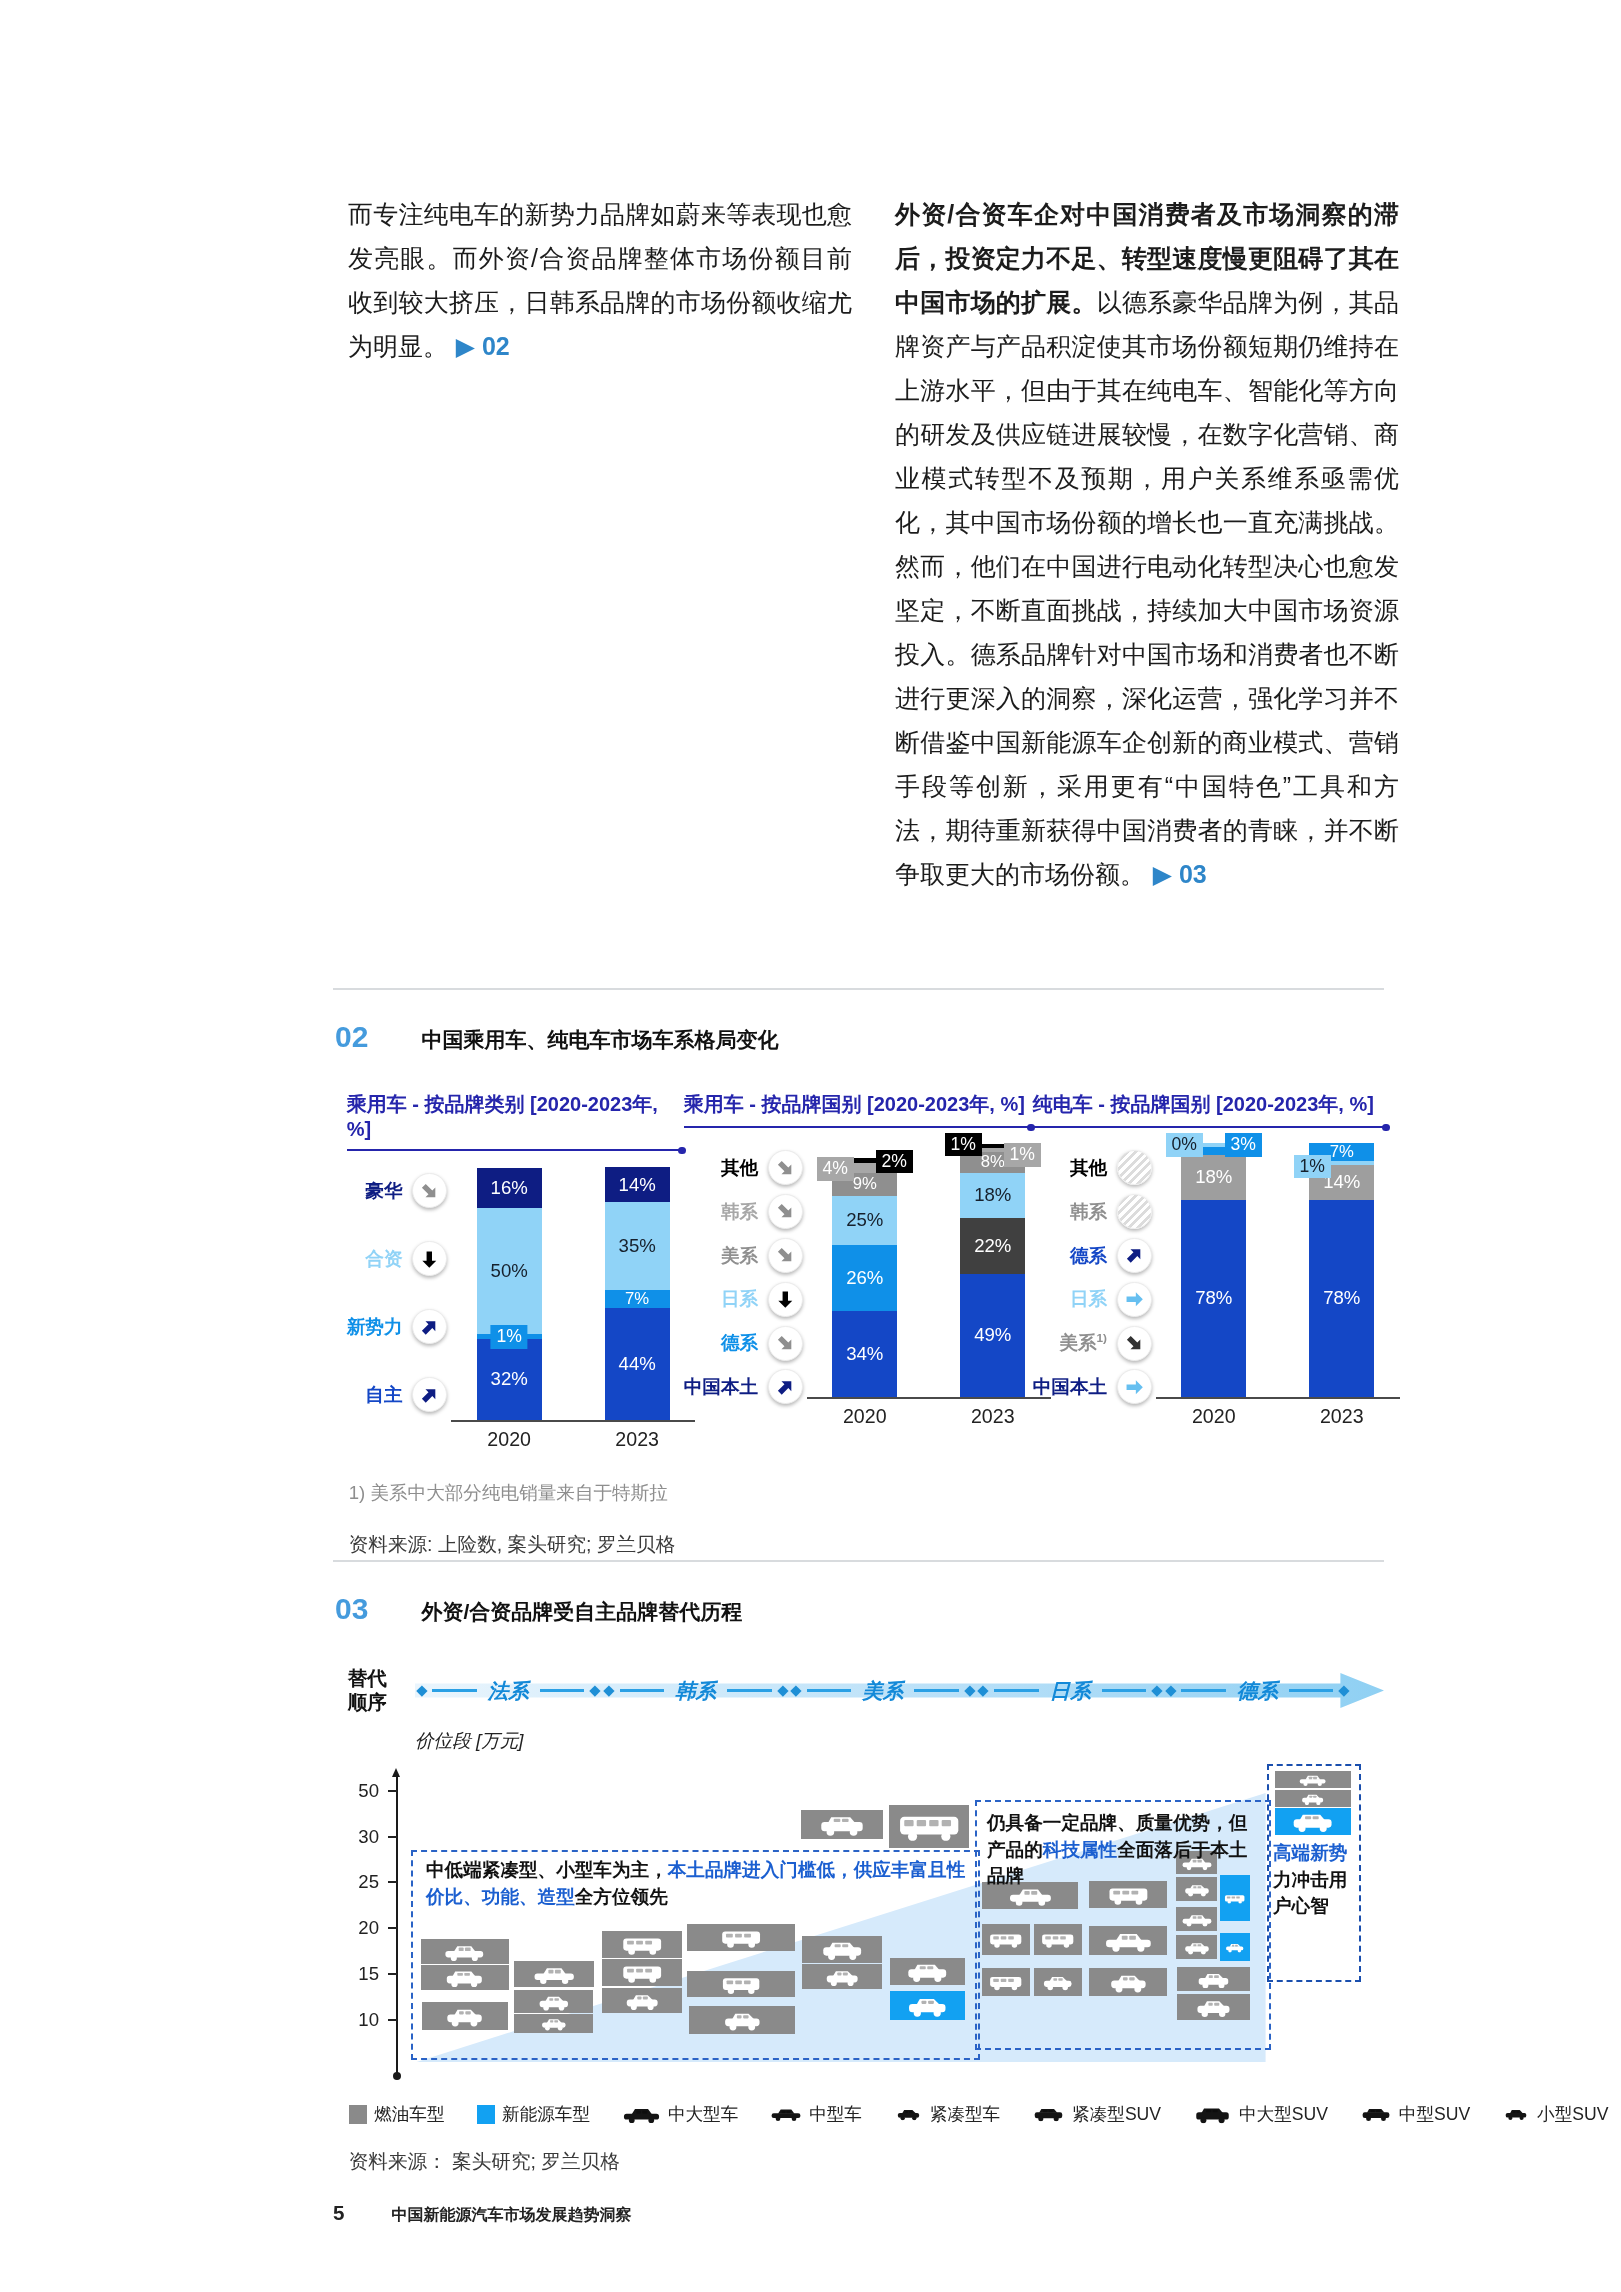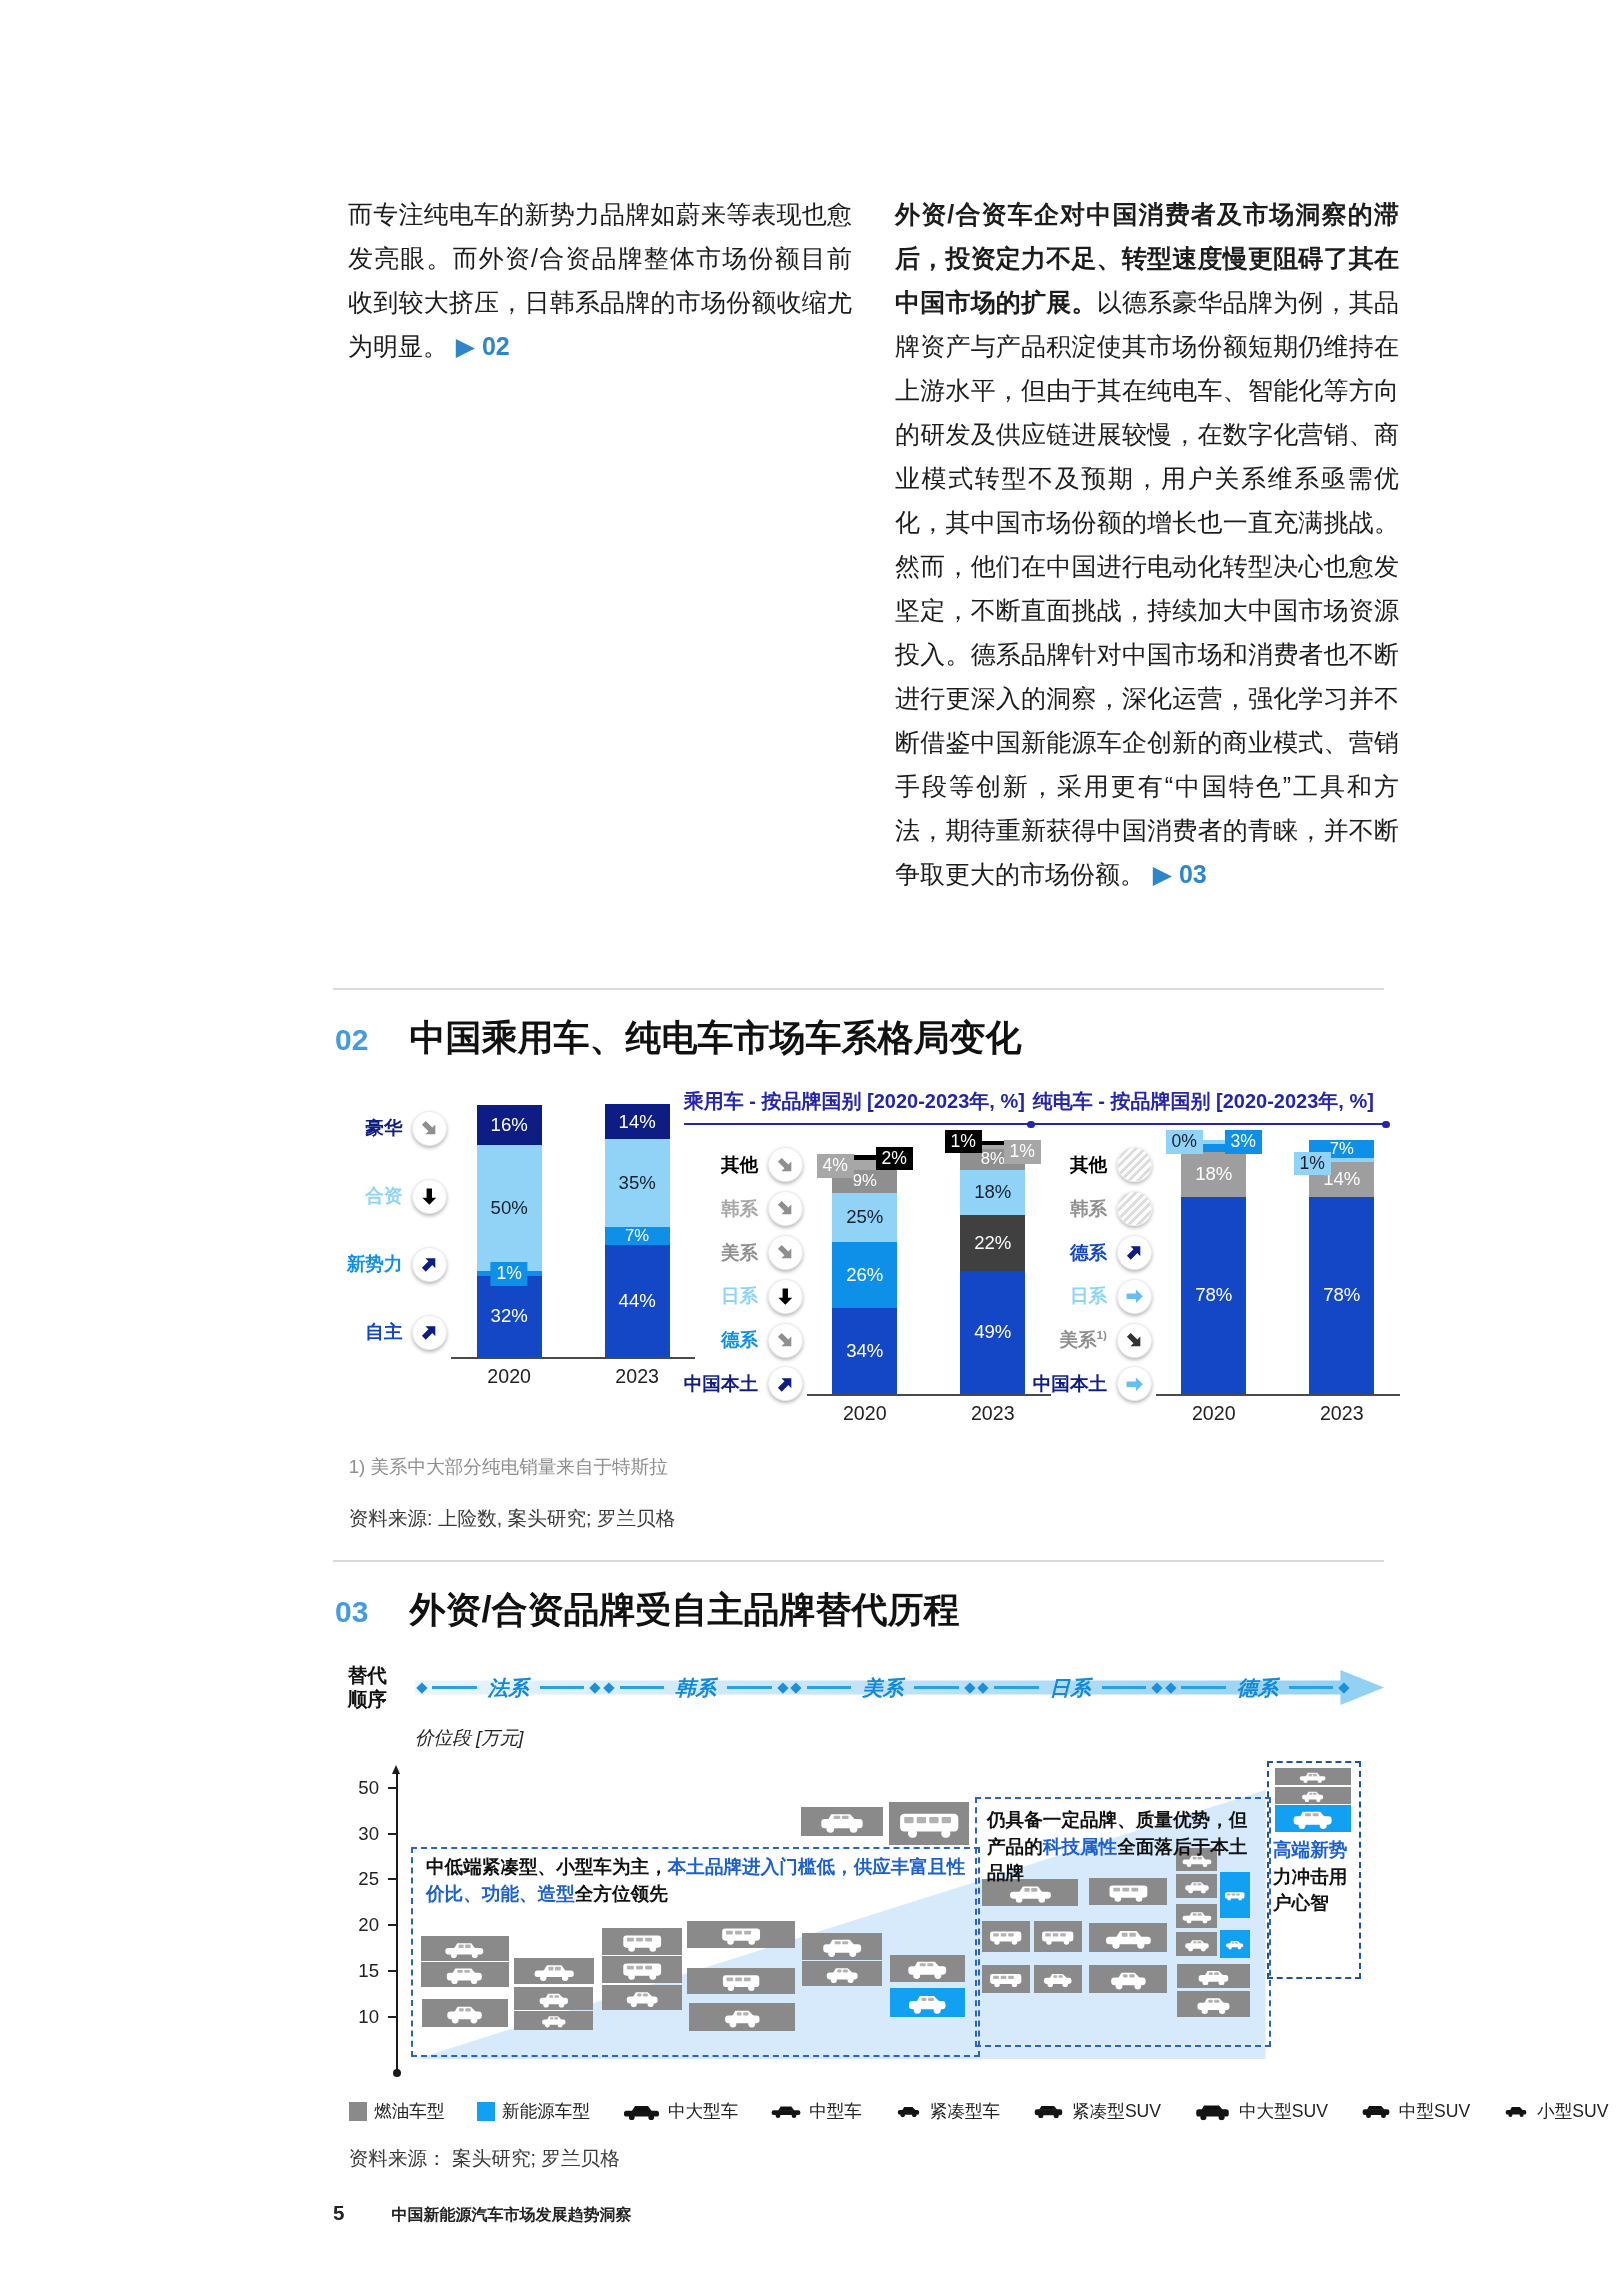--- a/index.html
+++ b/index.html
@@ -9,21 +9,21 @@
   .text-cols{position:absolute;top:192px;left:348px;width:1051px;display:flex;gap:43px;}
   .col{width:504px;font-size:25px;line-height:44px;text-align:justify;color:#1c1c1c;}
   .col p{margin:0 0 43px 0;}
   .ref{color:#2e86c9;font-weight:700;margin-left:7.8px;white-space:nowrap;}
   
   .fig{position:absolute;left:333px;width:1051px;border-top:2px solid #d8dbde;}
   .fig02{top:988px;}
   .fig03{top:1560px;}
   .fig-head{display:flex;align-items:baseline;gap:37px;padding:19.6px 0 0 2px;}
   .fig-num{color:#459bdd;font-size:30px;font-weight:700;}
-  .fig-head h2{margin:4px;font-size:36px;font-weight:700;color:#111;}
+  .fig-head h2{margin:16px;font-size:21px;font-weight:700;color:#111;}
   
   .charts{display:flex;margin-top:21.6px;margin-left:13.7px;}
   .chart{position:relative;}
   .chart-sub{position:relative;display:block;color:#2525ac;font-size:20px;font-weight:700;padding:0 0 7.8px 0;border-bottom:2.9px solid #2525ac;}
   .chart-sub::after{content:"";position:absolute;right:-2px;bottom:-5.4px;width:7.8px;height:7.8px;border-radius:50%;background:#2525ac;}
   .chart-body{display:flex;margin-top:15.7px;}
   .legend-col{display:flex;flex-direction:column;padding-top:7.8px;}
   .legend-row{display:flex;align-items:center;justify-content:flex-end;gap:9.8px;height:33px;}
   .legend-label{font-size:18.6px;font-weight:700;text-align:right;white-space:nowrap;}
   .legend-label sup{font-size:11.8px;}
@@ -136,20 +136,21 @@
   </div>
 </div>
 
 <section class="fig fig02">
   <div class="fig-head">
     <span class="fig-num">02</span>
     <h2>中国乘用车、纯电车市场车系格局变化</h2>
   </div>
   <div class="charts">
       <div class="chart" style="width: 337px;">
+        <span class="chart-sub">乘用车 - 按品牌类别 [2020-2023年, %]</span>
         <div class="chart-body">
           <div class="legend-col">
             <div class="legend-row" style="margin-bottom: 35px;">
               <span class="legend-label" style="color: rgb(14, 29, 131);">豪华</span>
               <span class="circ" style="color: rgb(143, 143, 143);">
                 <svg class="arr a-se" viewBox="0 0 24 24">
                   <path d="M2 8.5h12V3l9 9-9 9v-5.5H2z"></path>
                 </svg>
               </span>
             </div>

